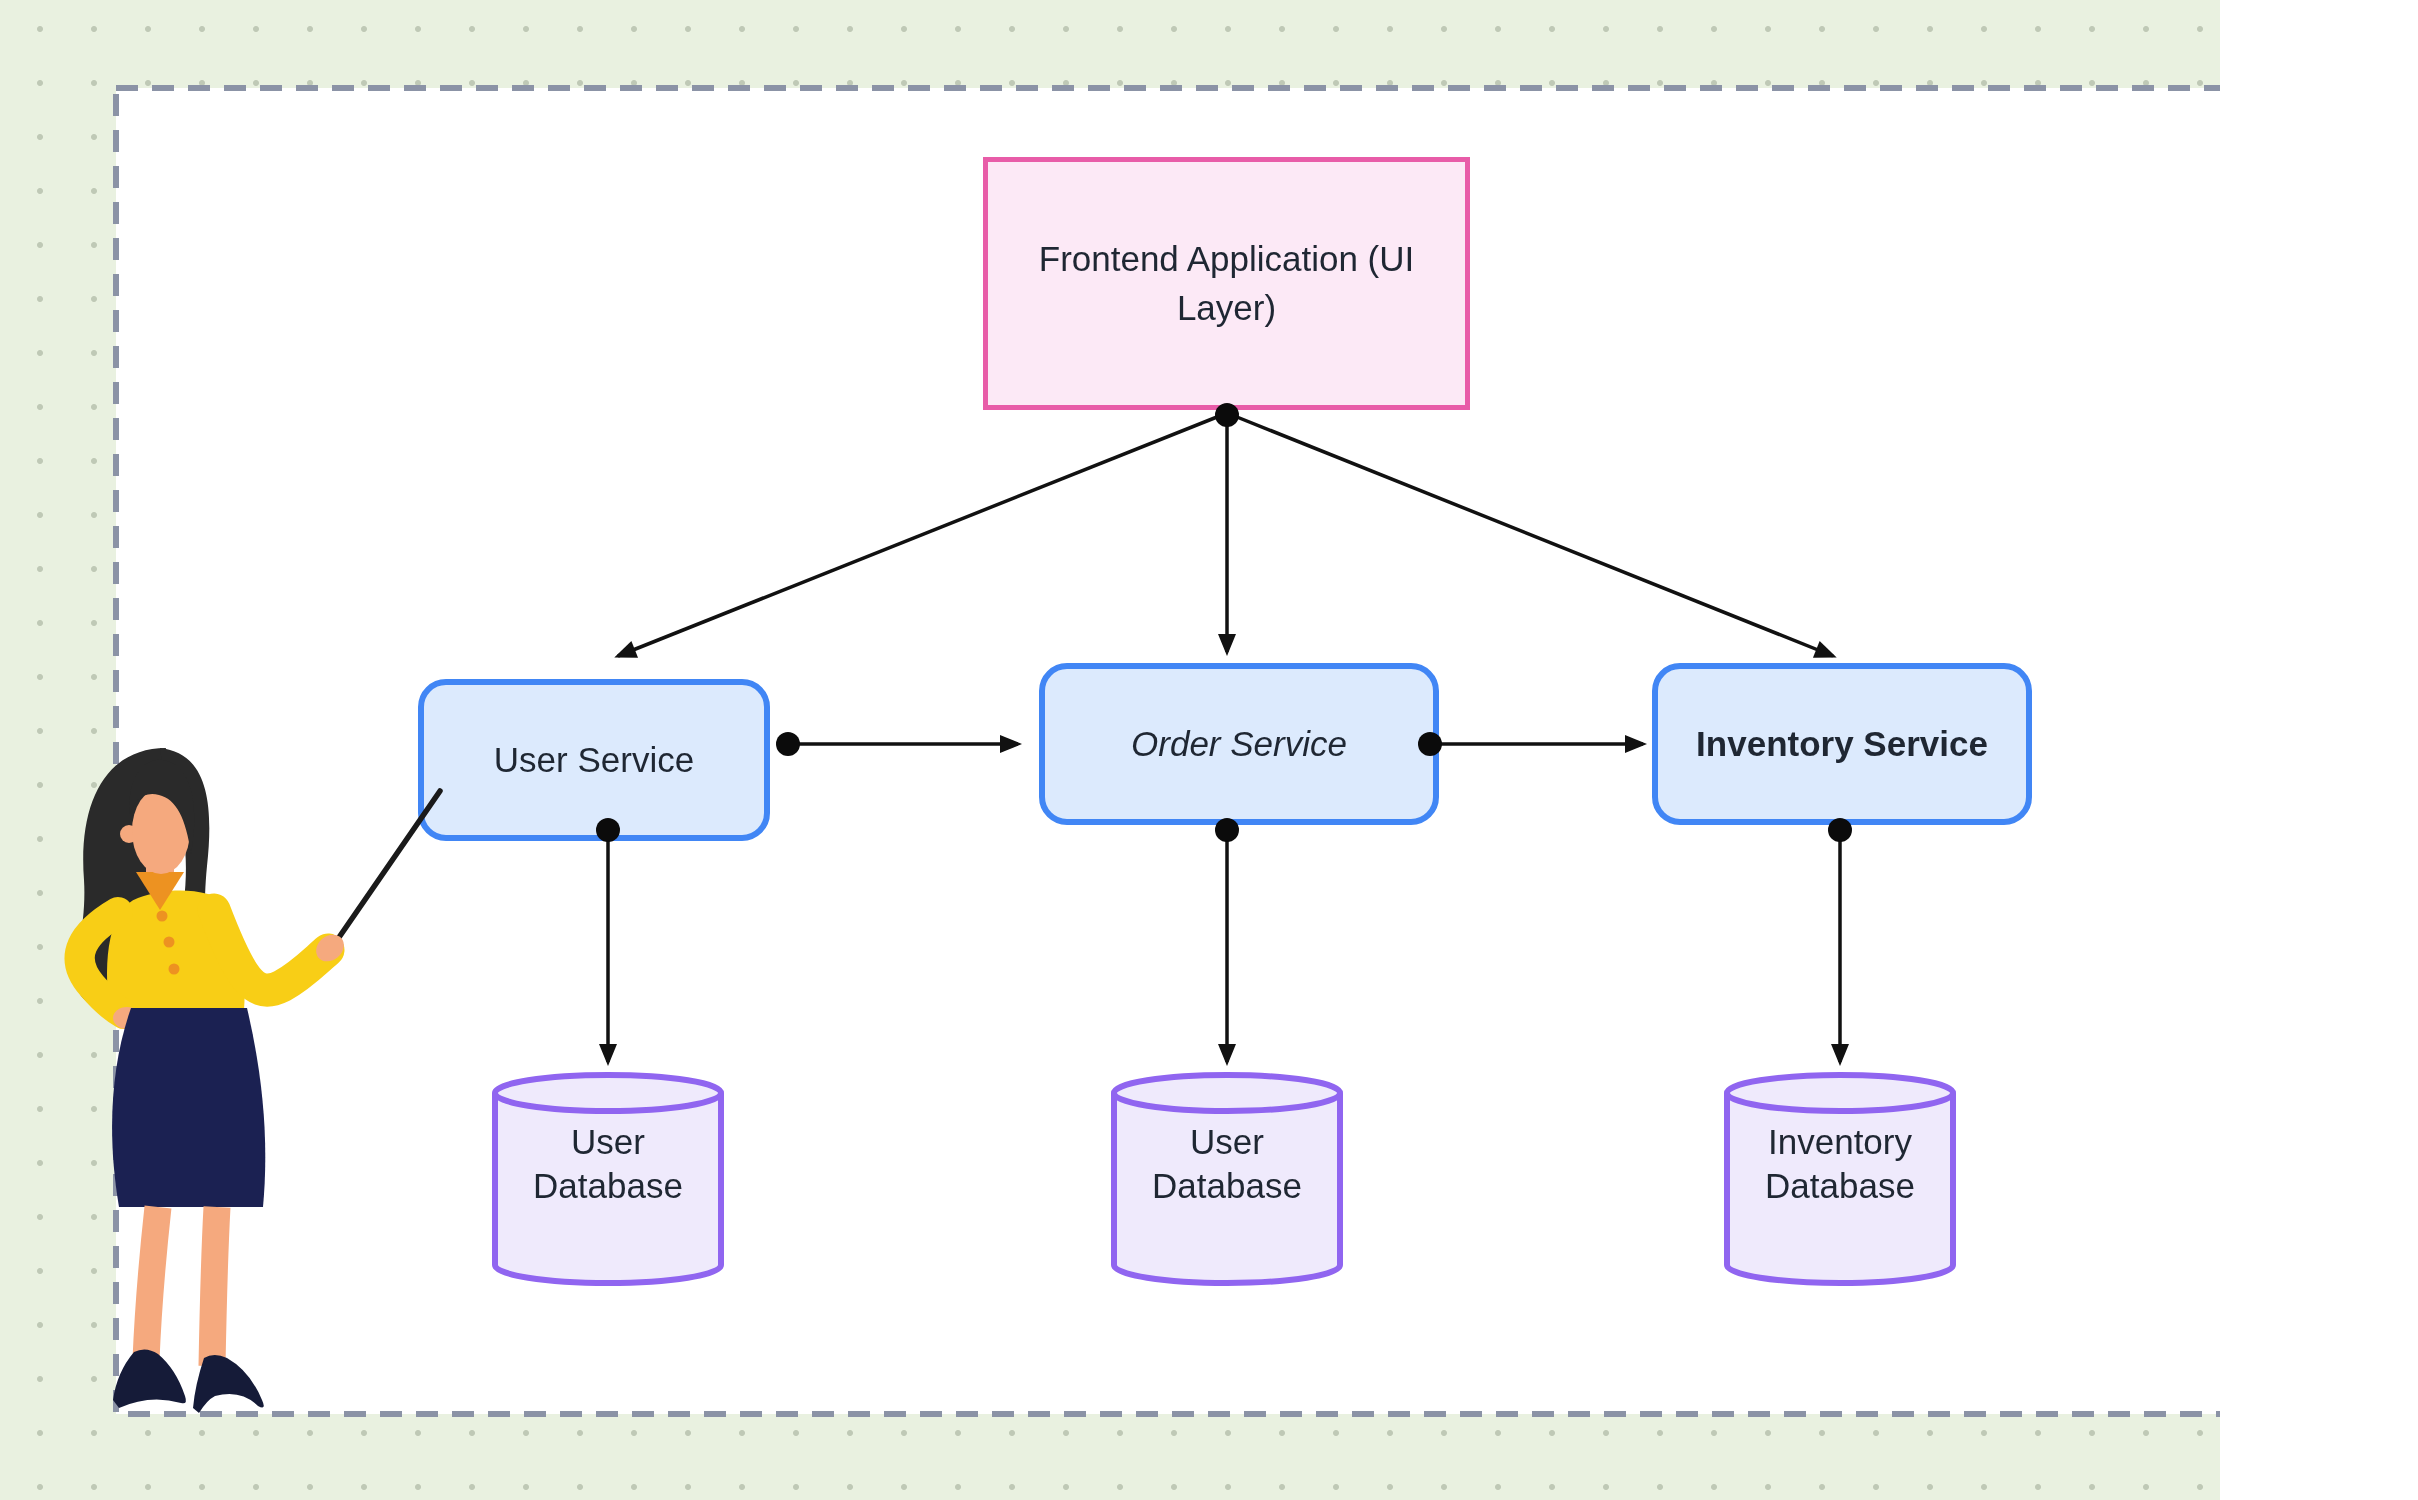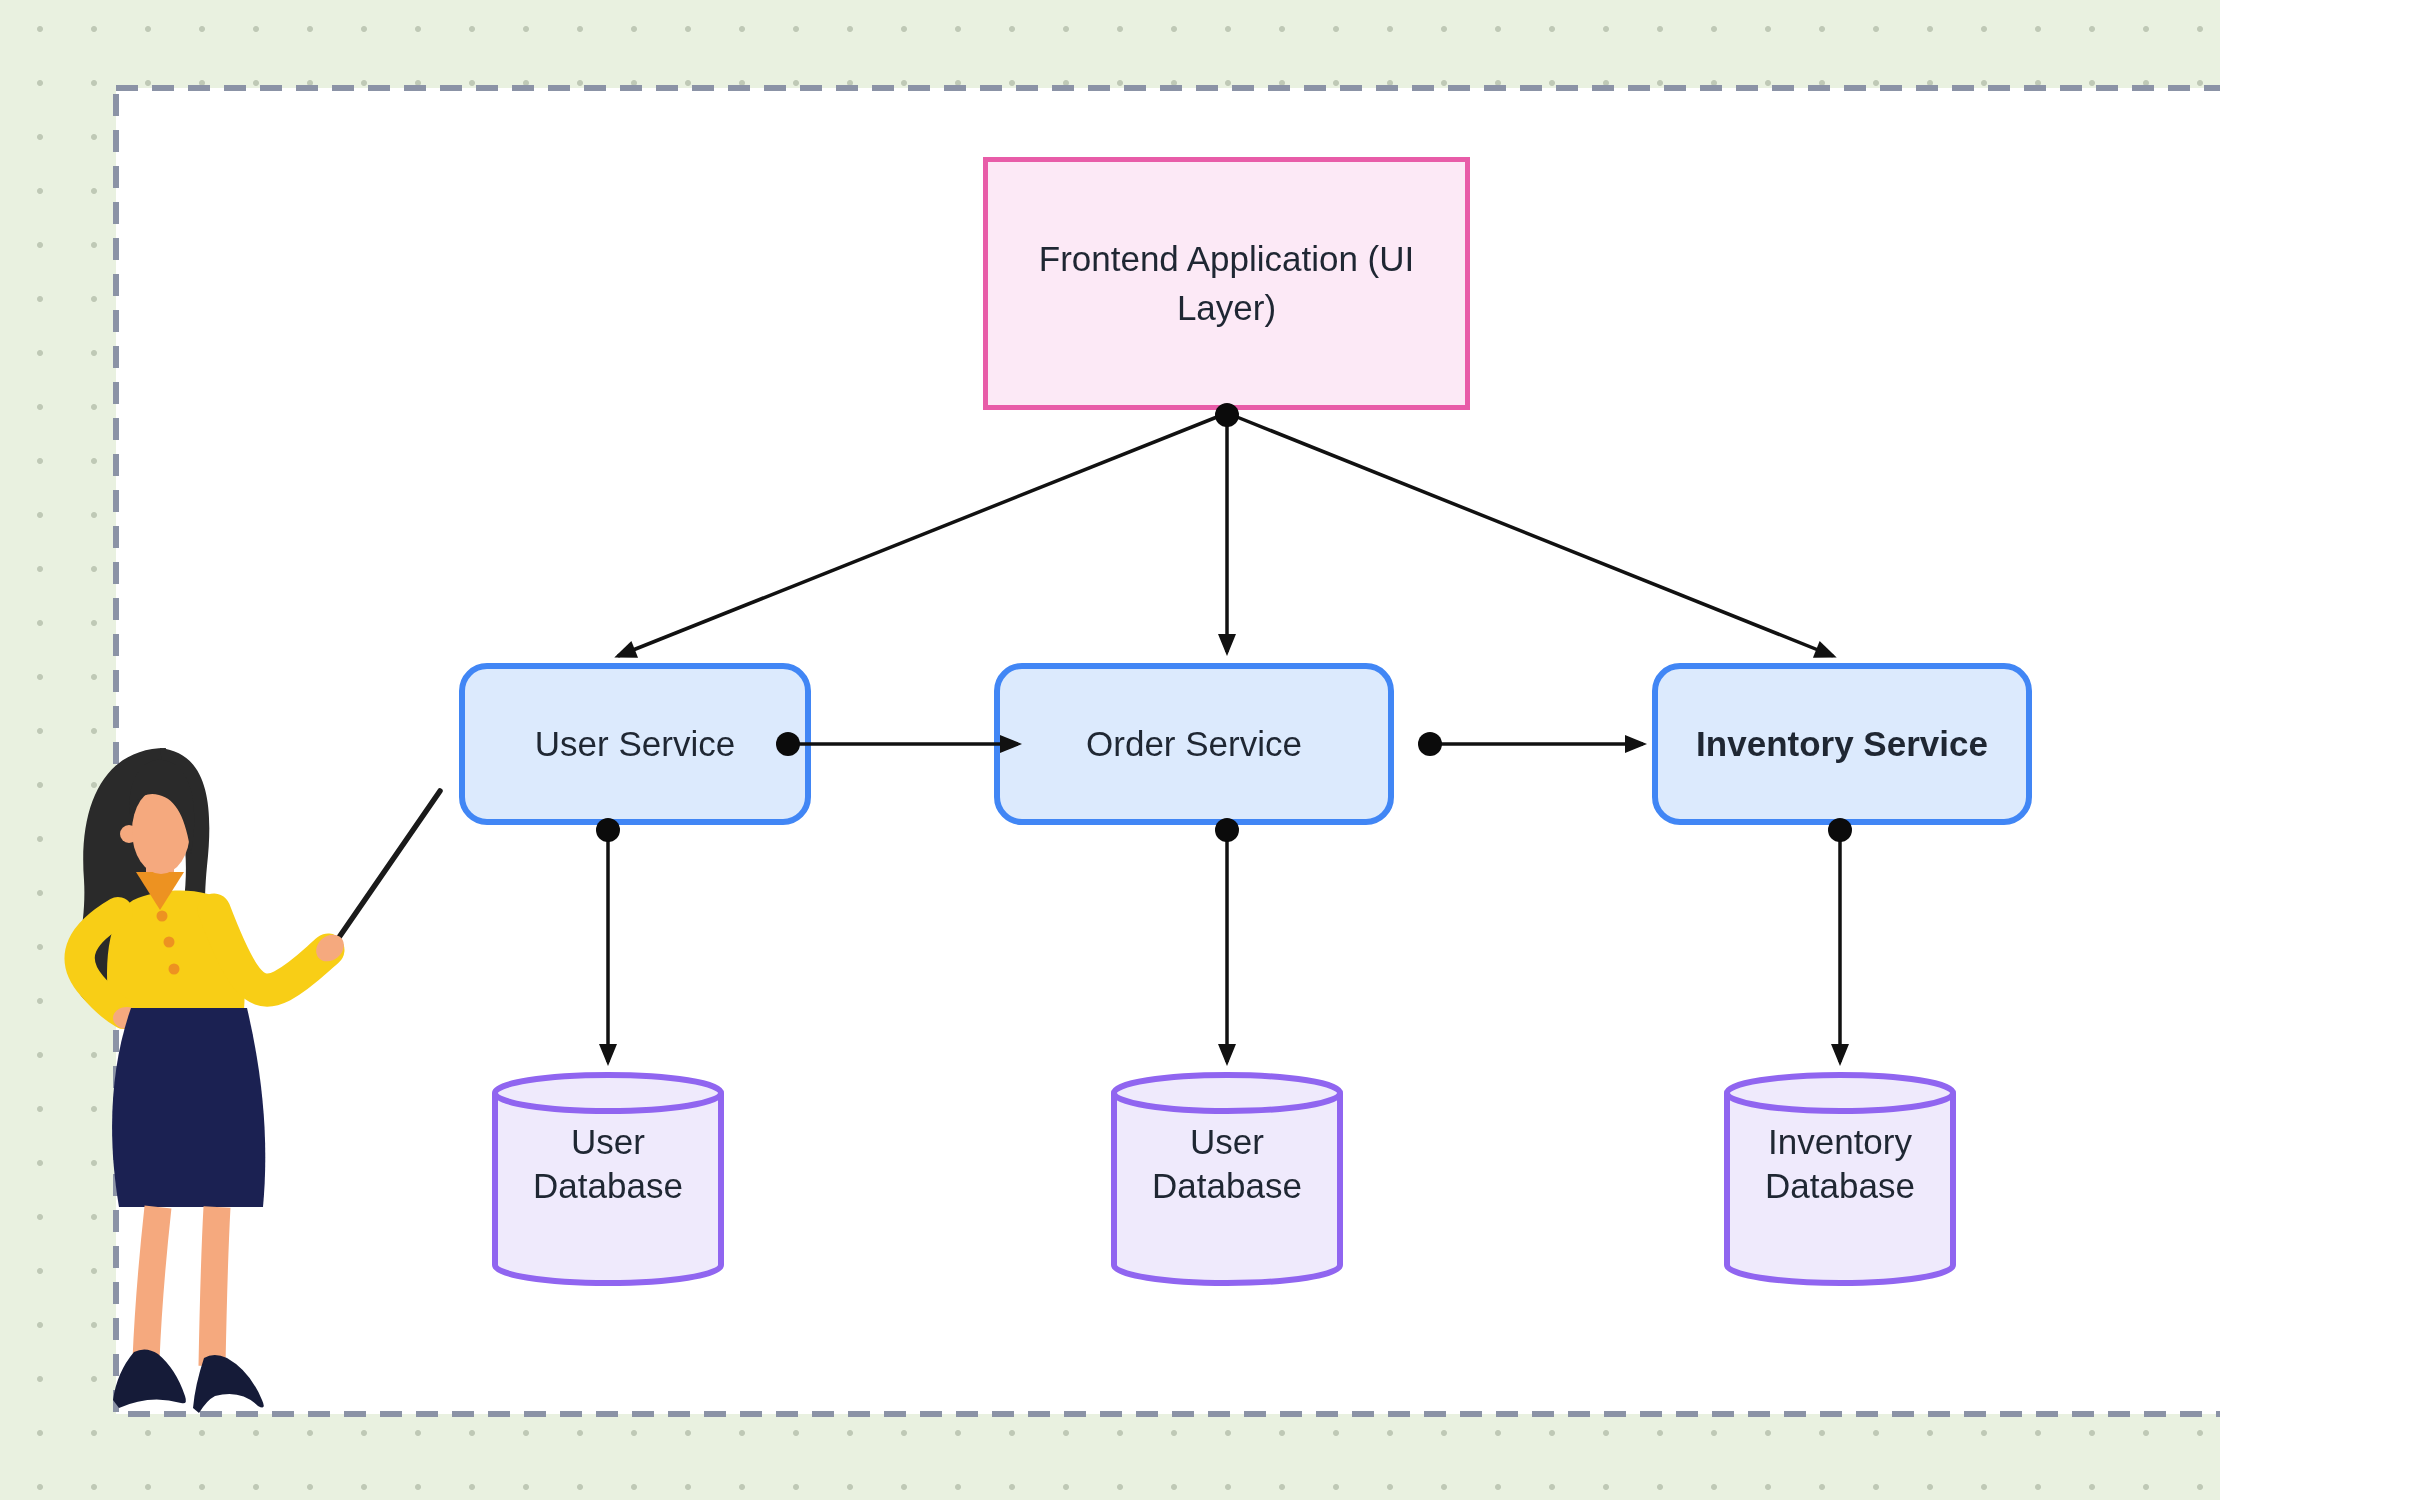--- a/index.html
+++ b/index.html
@@ -23,22 +23,22 @@
   #frontend-node{
     left:983px;top:157px;width:487px;height:253px;
     background:#FCE9F6;border:5px solid #E85CA8;
     font-size:35px;line-height:1.38;padding:0 20px;
   }
   .service-node{
     top:663px;height:162px;
     background:#DCEAFD;border:6px solid #4186F5;border-radius:28px;
     font-size:35px;
   }
-  #user-service-node{left:459px;width:352px;}
-  #order-service-node{left:994px;width:400px;}
+  #user-service-node{left:418px;width:352px;margin-top:16px;}
+  #order-service-node{left:1039px;width:400px;font-style:italic;}
   #inventory-service-node{left:1652px;width:380px;font-weight:bold;}
   .db-label{
     position:absolute;top:1120px;height:150px;width:170px;
     display:flex;align-items:flex-start;justify-content:center;
     text-align:center;font-size:35px;line-height:1.25;
   }
   #user-db-label{left:523px;}
   #order-db-label{left:1142px;}
   #inventory-db-label{left:1755px;}
 </style>

